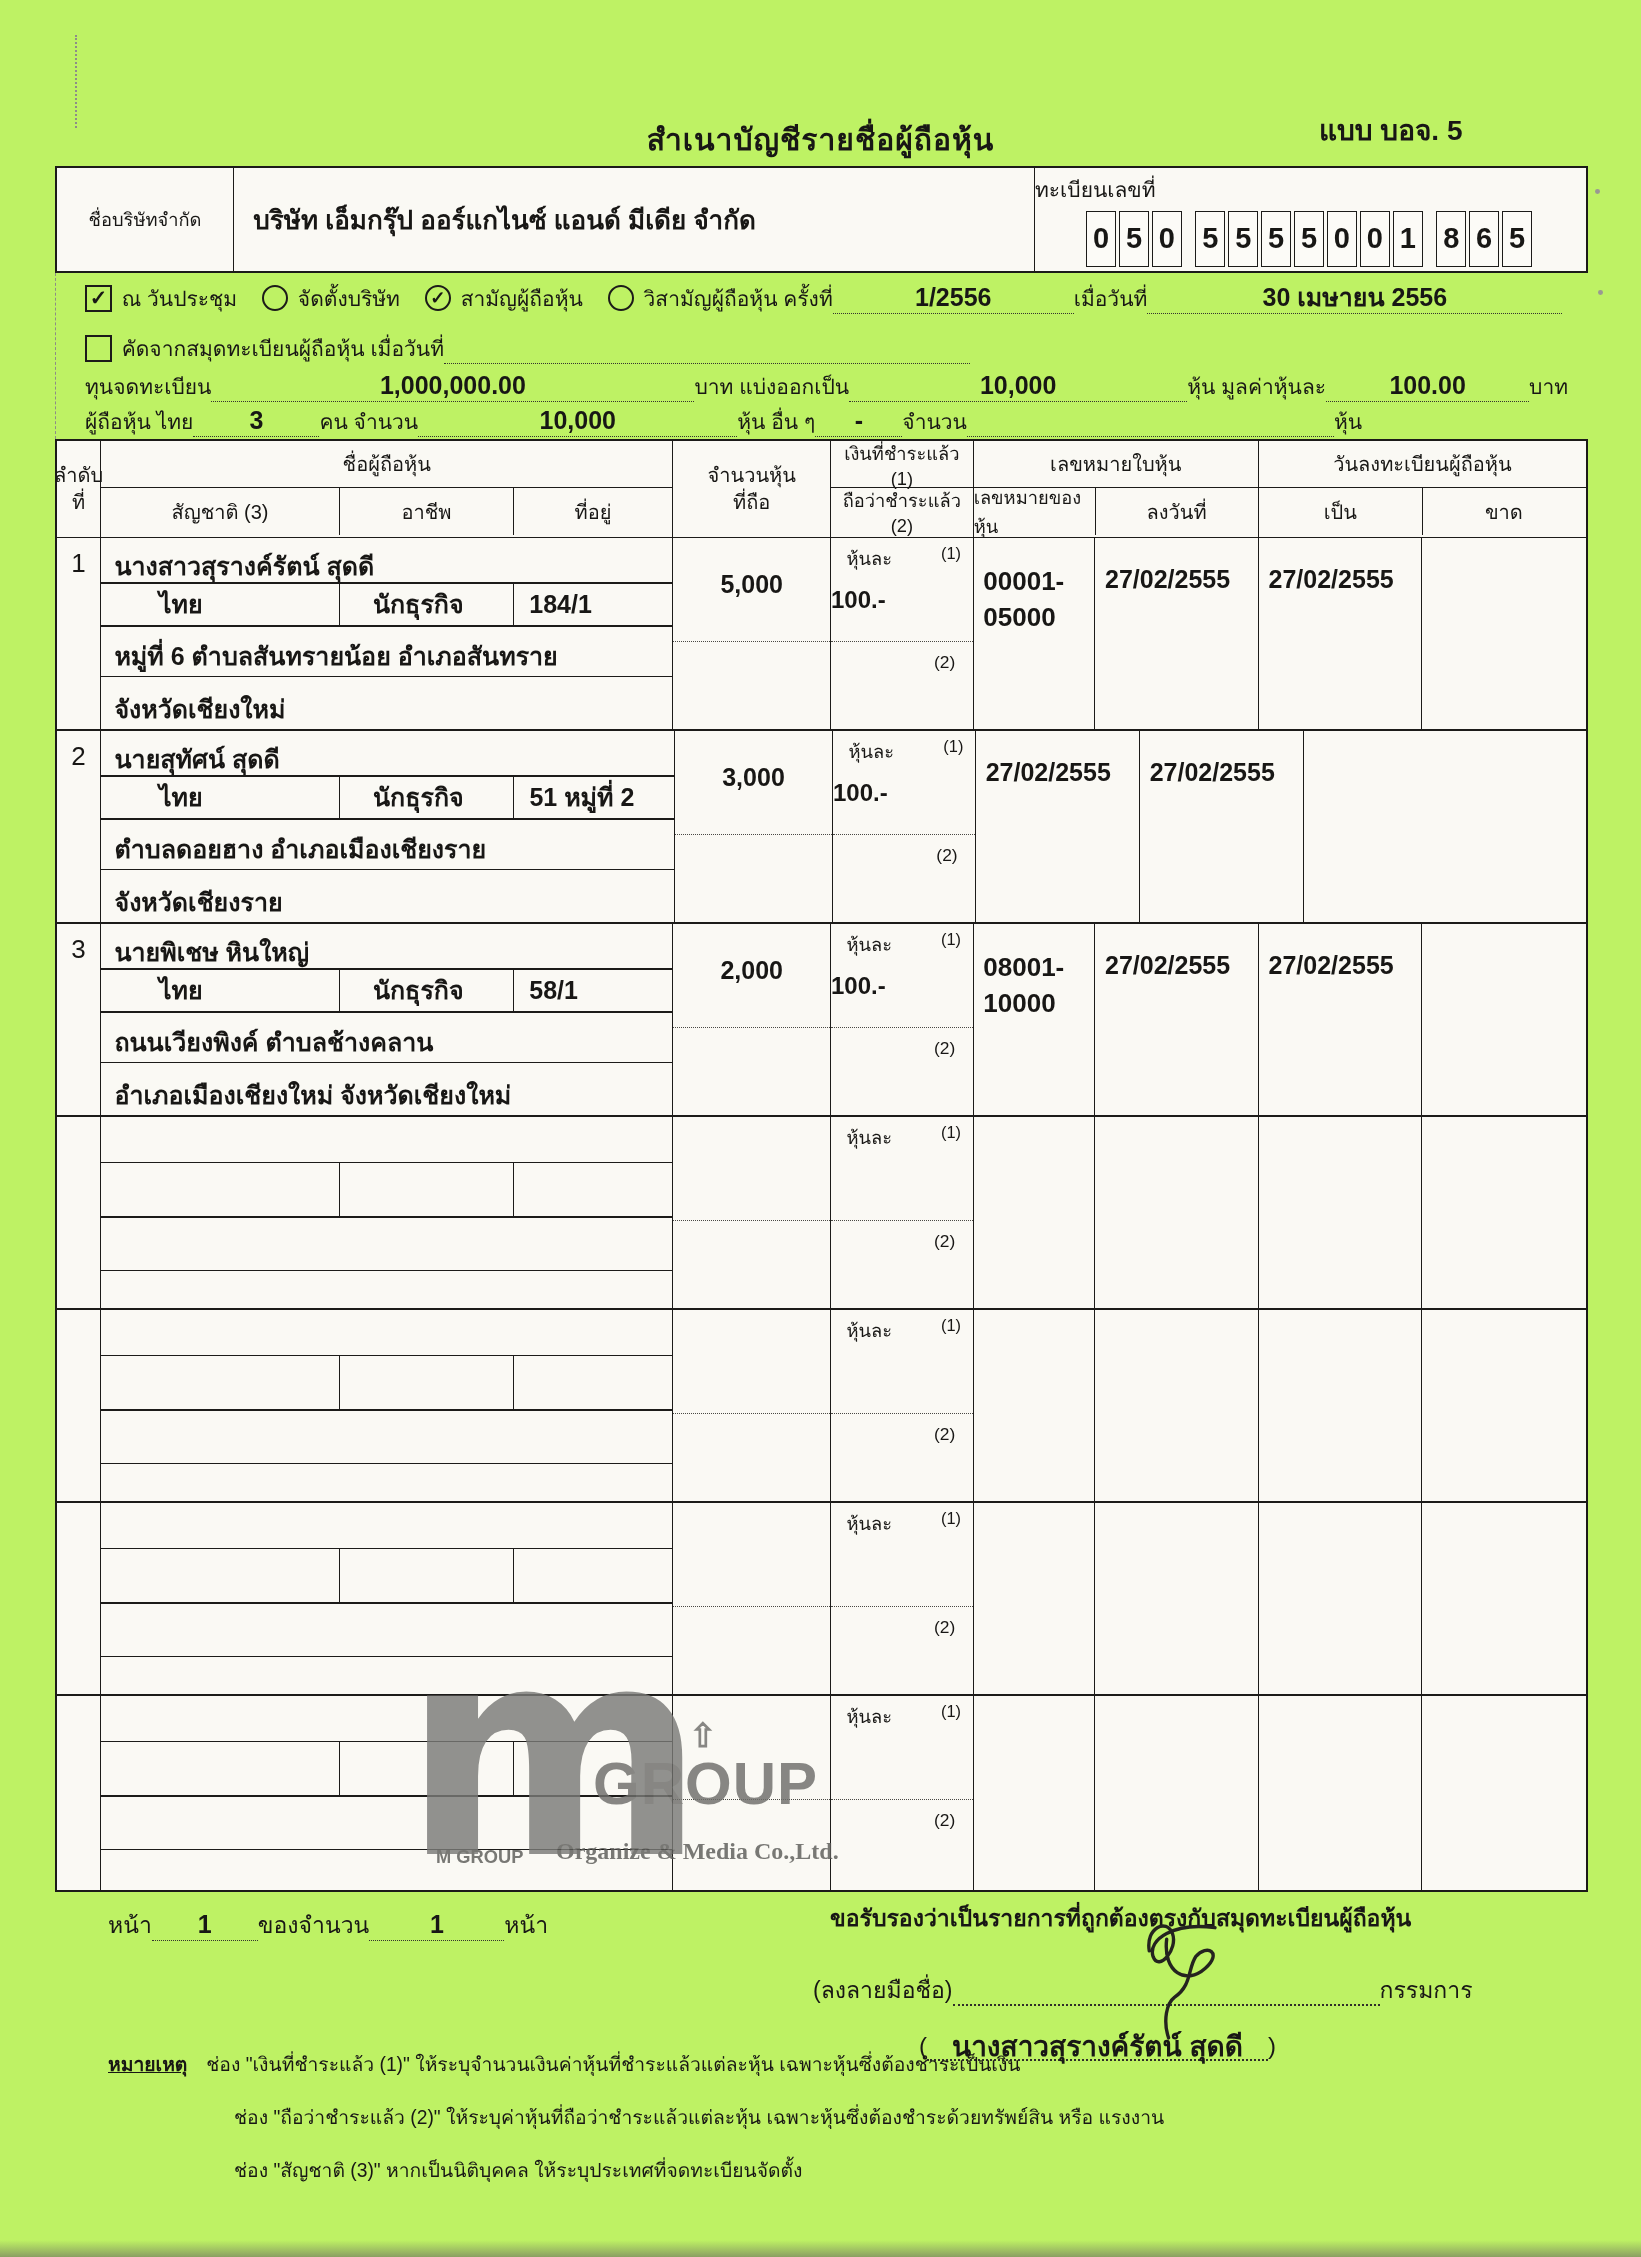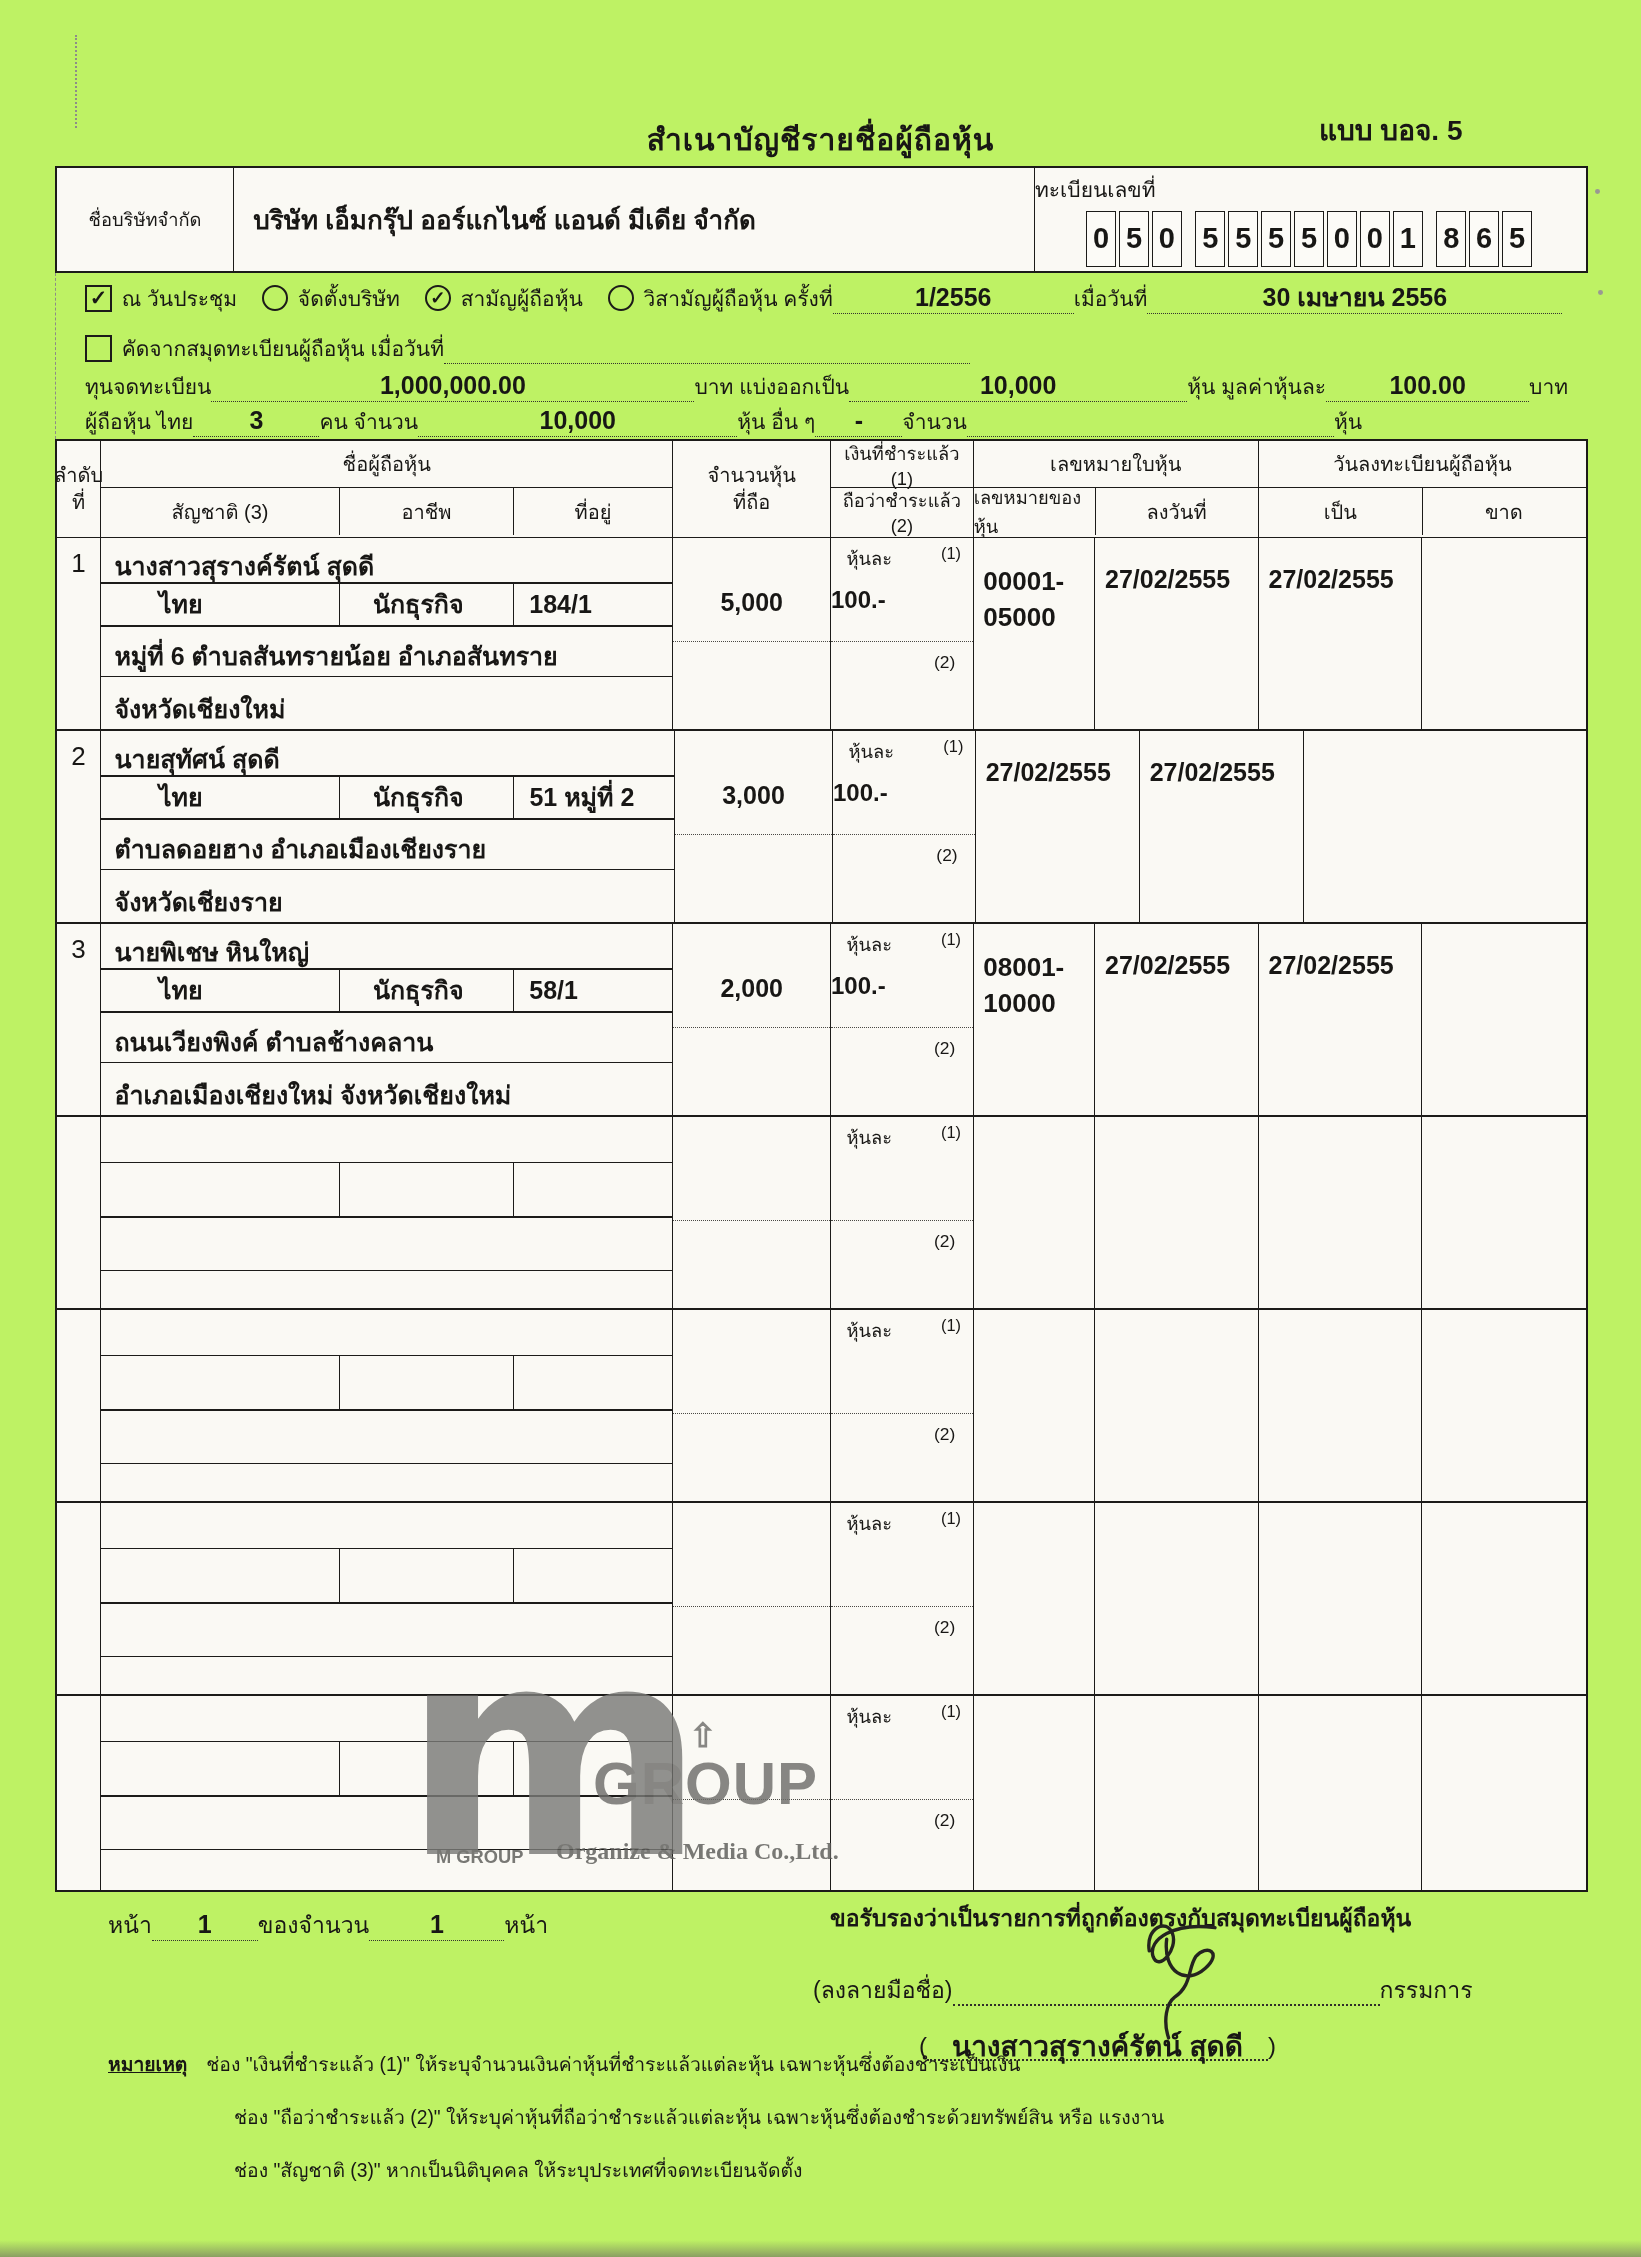--- a/index.html
+++ b/index.html
@@ -69,21 +69,21 @@
   .r1{height:46px;border-bottom:2.9px solid #1c1b19;font-size:25px;font-weight:600;padding:7.7px 0 0 13.5px}
   .r2{height:55px;border-bottom:2.9px solid #1c1b19;display:flex}
   .r2a{width:239px;border-right:1.9px solid #1c1b19;display:flex;align-items:center;padding-left:58px;
         font-size:25px;font-weight:600}
   .r2b{width:174px;border-right:1.9px solid #1c1b19;display:flex;align-items:center;padding-left:33px;
         font-size:25px;font-weight:600}
   .r2c{flex:1;display:flex;align-items:center;padding-left:15.4px;font-size:25px;font-weight:600}
   .r3{height:53px;border-bottom:1.9px solid #1c1b19;font-size:25px;font-weight:600;padding:9.7px 0 0 13.5px}
   .r4{flex:1;font-size:25px;font-weight:600;padding:11.6px 0 0 13.5px}
   .empty .r1,.empty .r3{border-bottom-width:1.9px}
-  .shareval{margin-top:50px;text-align:center;font-size:25px;font-weight:600}
+  .shareval{margin-top:32px;text-align:center;font-size:25px;font-weight:600}
   .dotline{position:absolute;left:0;right:0;top:103px;border-top:1.9px dotted #4a4944}
   .pslab{display:flex;justify-content:space-between;padding:5.8px 11.6px 0 15.4px;font-size:18.3px}
   .pslab .mk{font-size:16.4px}
   .price{margin-top:13.5px;font-size:24px;font-weight:600}
   .mk2{position:absolute;top:114px;right:17.4px;font-size:17.4px}
   .certno{padding:25px 0 0 9.7px;font-size:26px;font-weight:600;white-space:pre-line;line-height:1.4}
   .datev{padding:27px 0 0 9.7px;font-size:25px;font-weight:600}
 
   
   .stamp{position:absolute;left:270px;top:1699px;width:579px;height:183px;pointer-events:none;opacity:.82}

